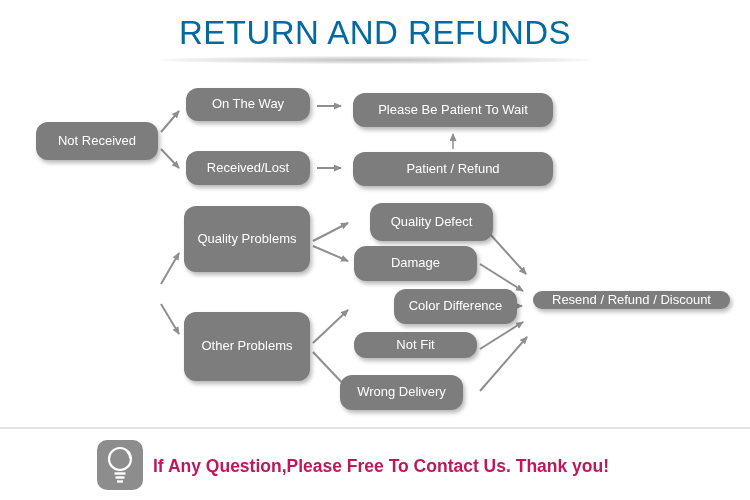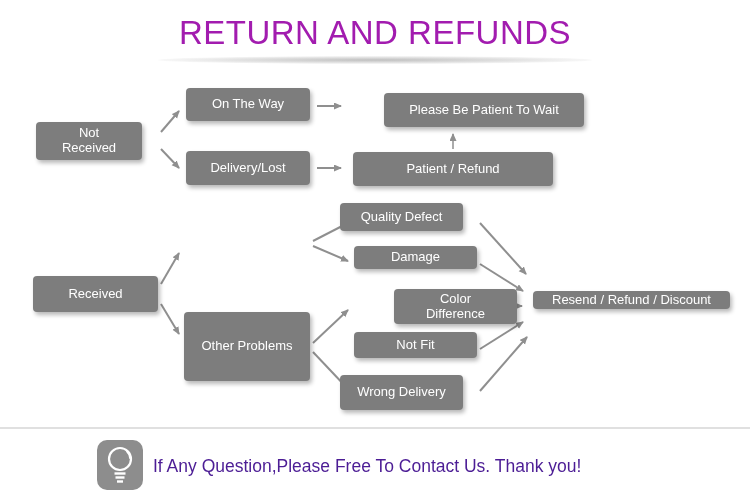--- a/index.html
+++ b/index.html
@@ -14,46 +14,46 @@
   .title {
     position: absolute;
     top: 14px;
     left: 0;
     width: 100%;
     margin: 0;
     text-align: center;
     font-size: 33px;
     font-weight: 400;
     letter-spacing: 0.5px;
-    color: #a21caf;
+    color: #0369a1;
   }
   .title-underline {
     position: absolute;
     top: 56px;
     left: 158px;
     width: 434px;
     height: 8px;
     background: radial-gradient(ellipse at center, rgba(170,170,170,0.75) 0%, rgba(190,190,190,0.45) 45%, rgba(210,210,210,0) 78%);
     border-radius: 50%;
   }
   .flow { position: absolute; inset: 0; }
   .arrows { position: absolute; left: 0; top: 0; pointer-events: none; }
   .node {
     position: absolute;
     background: #7d7d7d;
     color: #ffffff;
-    border-radius: 4px;
+    border-radius: 12px;
     display: flex;
     align-items: center;
     justify-content: center;
     text-align: center;
     font-size: 13px;
     line-height: 1.15;
     box-shadow: 2px 3px 4px rgba(0,0,0,0.28);
-    padding: 0 16px;
+    padding: 0 8px;
     box-sizing: border-box;
   }
   .divider {
     position: absolute;
     top: 427px;
     left: 0;
     width: 750px;
     height: 2px;
     background: #e0e0e0;
   }
@@ -70,21 +70,22 @@
     justify-content: center;
   }
   .footer-text {
     position: absolute;
     left: 153px;
     top: 441px;
     height: 50px;
     display: flex;
     align-items: center;
     font-size: 17.5px;
-    color: #4c1d95;
+    color: #be185d;
+    font-weight: bold;
   }
 </style>
 </head>
 <body>
 
 <div class="page">
 
   <h1 class="title">RETURN AND REFUNDS</h1>
   <div class="title-underline"></div>
 
@@ -109,31 +110,31 @@
         <line x1="313" y1="343" x2="348" y2="310" marker-end="url(#ah)"></line>
         <line x1="313" y1="352" x2="348" y2="389" marker-end="url(#ah)"></line>
         <line x1="480" y1="223" x2="526" y2="274" marker-end="url(#ah)"></line>
         <line x1="480" y1="264" x2="523" y2="291" marker-end="url(#ah)"></line>
         <line x1="479" y1="306" x2="522" y2="306" marker-end="url(#ah)"></line>
         <line x1="480" y1="349" x2="523" y2="322" marker-end="url(#ah)"></line>
         <line x1="480" y1="391" x2="527" y2="337" marker-end="url(#ah)"></line>
       </g>
     </svg>
 
-    <div class="node" style="left:36px; top:122px; width:106px; height:38px;">Not Received</div>
+    <div class="node" style="left:36px; top:122px; width:122px; height:38px;">Not Received</div>
     <div class="node" style="left:186px; top:88px; width:124px; height:33px;">On The Way</div>
-    <div class="node" style="left:186px; top:151px; width:124px; height:34px;">Delivery/Lost</div>
-    <div class="node" style="left:353px; top:93px; width:200px; height:34px;margin-left:31px;">Please Be Patient To Wait</div>
+    <div class="node" style="left:186px; top:151px; width:124px; height:34px;">Received/Lost</div>
+    <div class="node" style="left:353px; top:93px; width:200px; height:34px;">Please Be Patient To Wait</div>
     <div class="node" style="left:353px; top:152px; width:200px; height:34px;">Patient / Refund</div>
 
-    <div class="node" style="left:33px; top:276px; width:125px; height:36px;">Received</div>
+    <div class="node" style="left:184px; top:206px; width:126px; height:66px;">Quality Problems</div>
     <div class="node" style="left:184px; top:312px; width:126px; height:69px;text-align:right;">Other Problems</div>
 
-    <div class="node" style="left:340px; top:203px; width:123px; height:28px;">Quality Defect</div>
-    <div class="node" style="left:354px; top:246px; width:123px; height:23px;">Damage</div>
+    <div class="node" style="left:370px; top:203px; width:123px; height:38px;">Quality Defect</div>
+    <div class="node" style="left:354px; top:246px; width:123px; height:35px;">Damage</div>
     <div class="node" style="left:354px; top:289px; width:123px; height:35px;margin-left:40px;">Color Difference</div>
     <div class="node" style="left:354px; top:332px; width:123px; height:26px;">Not Fit</div>
     <div class="node" style="left:340px; top:375px; width:123px; height:35px;">Wrong Delivery</div>
 
     <div class="node" style="left:533px; top:291px; width:197px; height:18px;">Resend / Refund / Discount</div>
   </div>
 
   <div class="divider"></div>
 
   <div class="footer-icon">

